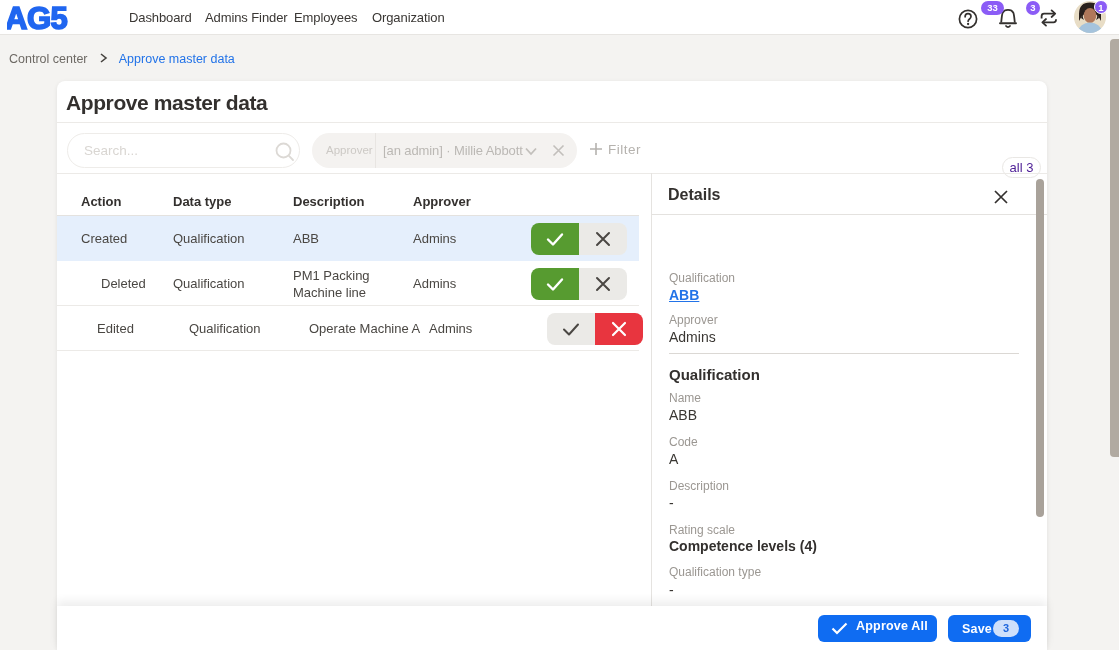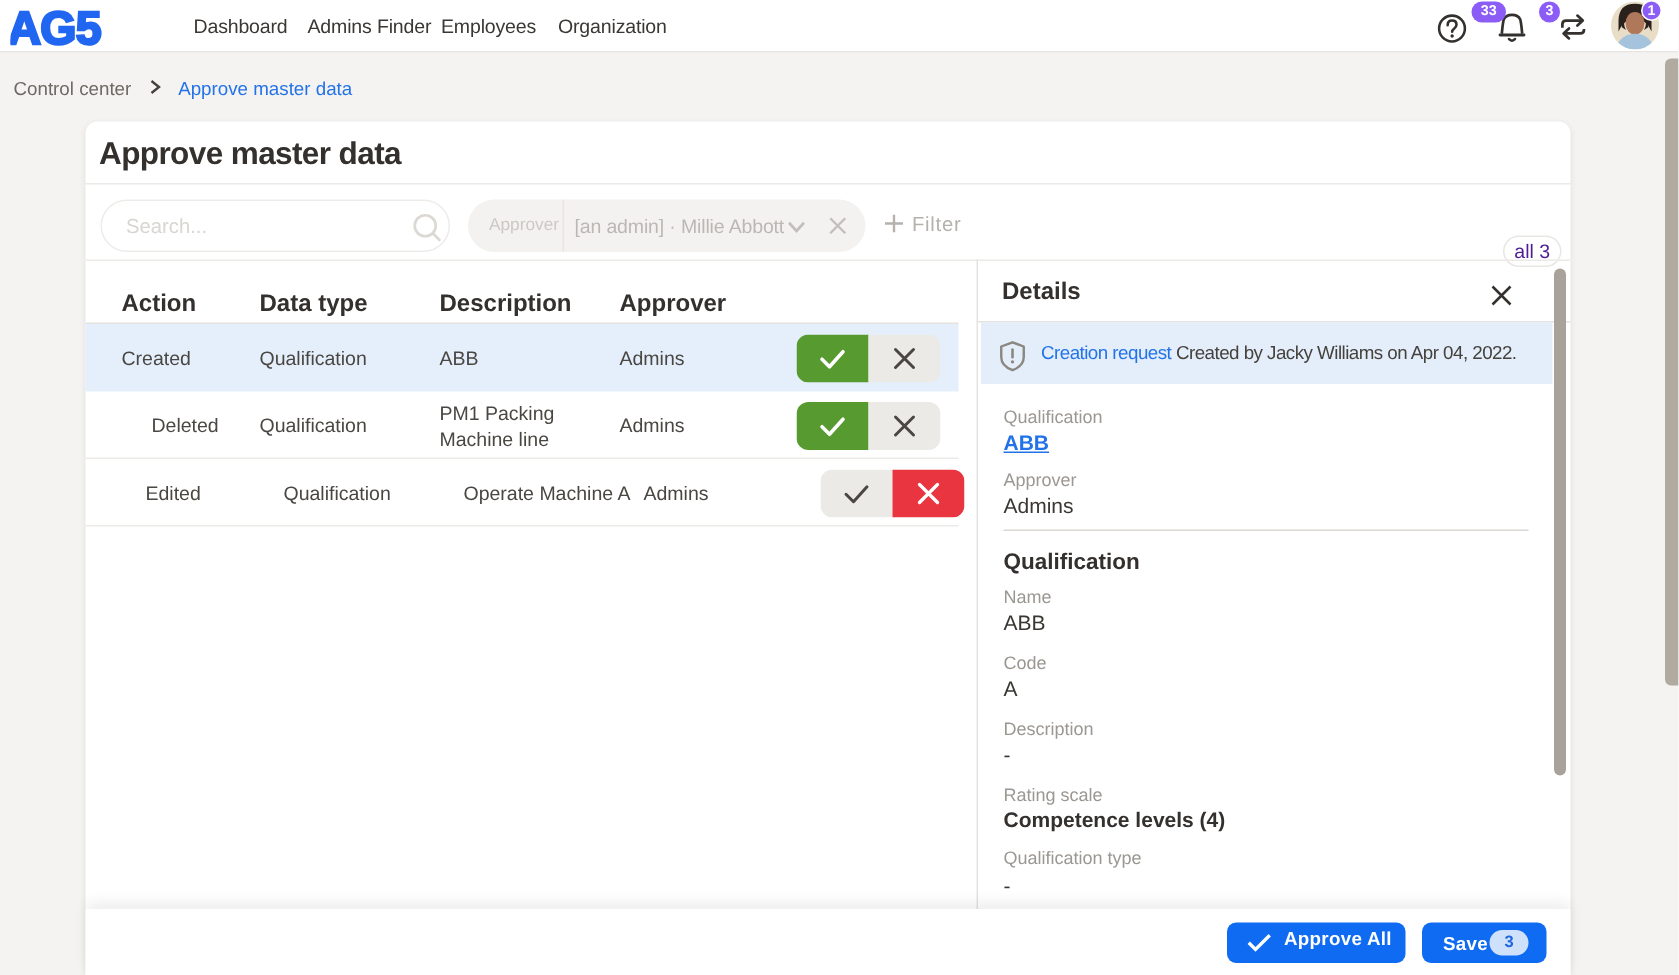--- a/index.html
+++ b/index.html
@@ -28,21 +28,21 @@
 #searchpill .ph { position:absolute; left:16px; top:9px; font-size:13.5px; color:#d9d6d2; }
 #chip { position:absolute; left:255px; top:52px; width:265px; height:35px; background:#f4f2f0; border-radius:18px; }
 #chip .lab { position:absolute; left:14px; top:11px; font-size:11.5px; color:#ccc9c5; }
 #chip .val { position:absolute; left:71px; top:10px; font-size:13px; letter-spacing:-0.1px; color:#bbb8b4; white-space:nowrap; }
 #chip .divl { position:absolute; left:63px; top:0; width:1px; height:35px; background:#e8e5e2; }
 #filter { position:absolute; left:533px; top:61px; font-size:13.5px; color:#b5b2ae; letter-spacing:0.5px; }
 #all3 { position:absolute; left:945px; top:59px; width:39px; height:21px; border:1px solid #e9e7e4; border-radius:11px; font-size:13px; color:#4c1d95; text-align:center; line-height:19px;margin-top:17px; }
 #toolline { position:absolute; left:0; top:92px; width:990px; height:1px; background:#eceae7; }
 
 
-.th { position:absolute; top:113px; font-size:16px; font-weight:bold; color:#33302e; }
+.th { position:absolute; top:113px; font-size:13px; font-weight:bold; color:#33302e; }
 #headline { position:absolute; left:0; top:134px; width:582px; height:1px; background:#e4e2df; }
 .row { position:absolute; left:0; width:582px; height:45px; }
 .row .c { position:absolute; font-size:13px; color:#4a4743; top:15px; }
 .rowline { position:absolute; left:0; width:582px; height:1px; background:#eceae7; }
 .btns { position:absolute; left:474px; top:7px; width:96px; height:32px; border-radius:8px; overflow:hidden; }
 .btns .b { position:absolute; top:0; width:48px; height:32px; }
 .green { background:#579b30; }
 .greybtn { background:#ebeae7; }
 .red { background:#e8353f; }
 
@@ -225,28 +225,20 @@
   </div>
   <div class="rowline" style="top:269px;"></div>
 
   <div id="vline"></div>
   <div id="dethead">Details</div>
   <svg class="abs" style="left:936px;top:108px;" width="16" height="16" viewBox="0 0 16 16">
       <path d="M2 2 L14 14 M14 2 L2 14" stroke="#33302e" stroke-width="1.7"></path>
     </svg>
   <div id="detline"></div>
 
-  <div id="banner">
-    <svg class="abs" style="left:12px;top:12px;" width="18" height="21" viewBox="0 0 18 21">
-      <path d="M9 1.2 L16.5 4 L16.5 11 Q16.5 17 9 19.8 Q1.5 17 1.5 11 L1.5 4 Z" fill="none" stroke="#8a8680" stroke-width="1.6" stroke-linejoin="round"></path>
-      <path d="M9 6 L9 11.2" stroke="#8a8680" stroke-width="1.7" stroke-linecap="round"></path>
-      <circle cx="9" cy="14.2" r="1.1" fill="#8a8680"></circle>
-    </svg>
-    <div class="txt"><span class="bluelink">Creation request</span> Created by Jacky Williams on Apr 04, 2022.</div>
-  </div>
 
   <div class="flab" style="top:190px;">Qualification</div>
   <div class="fval" style="top:206px;font-weight:bold;"><span class="bluelink" style="text-decoration:underline;">ABB</span></div>
   <div class="flab" style="top:232px;">Approver</div>
   <div class="fval" style="top:248px;">Admins</div>
   <div id="hr2"></div>
   <div id="qhead">Qualification</div>
   <div class="flab" style="top:310px;">Name</div>
   <div class="fval" style="top:326px;">ABB</div>
   <div class="flab" style="top:354px;">Code</div>

